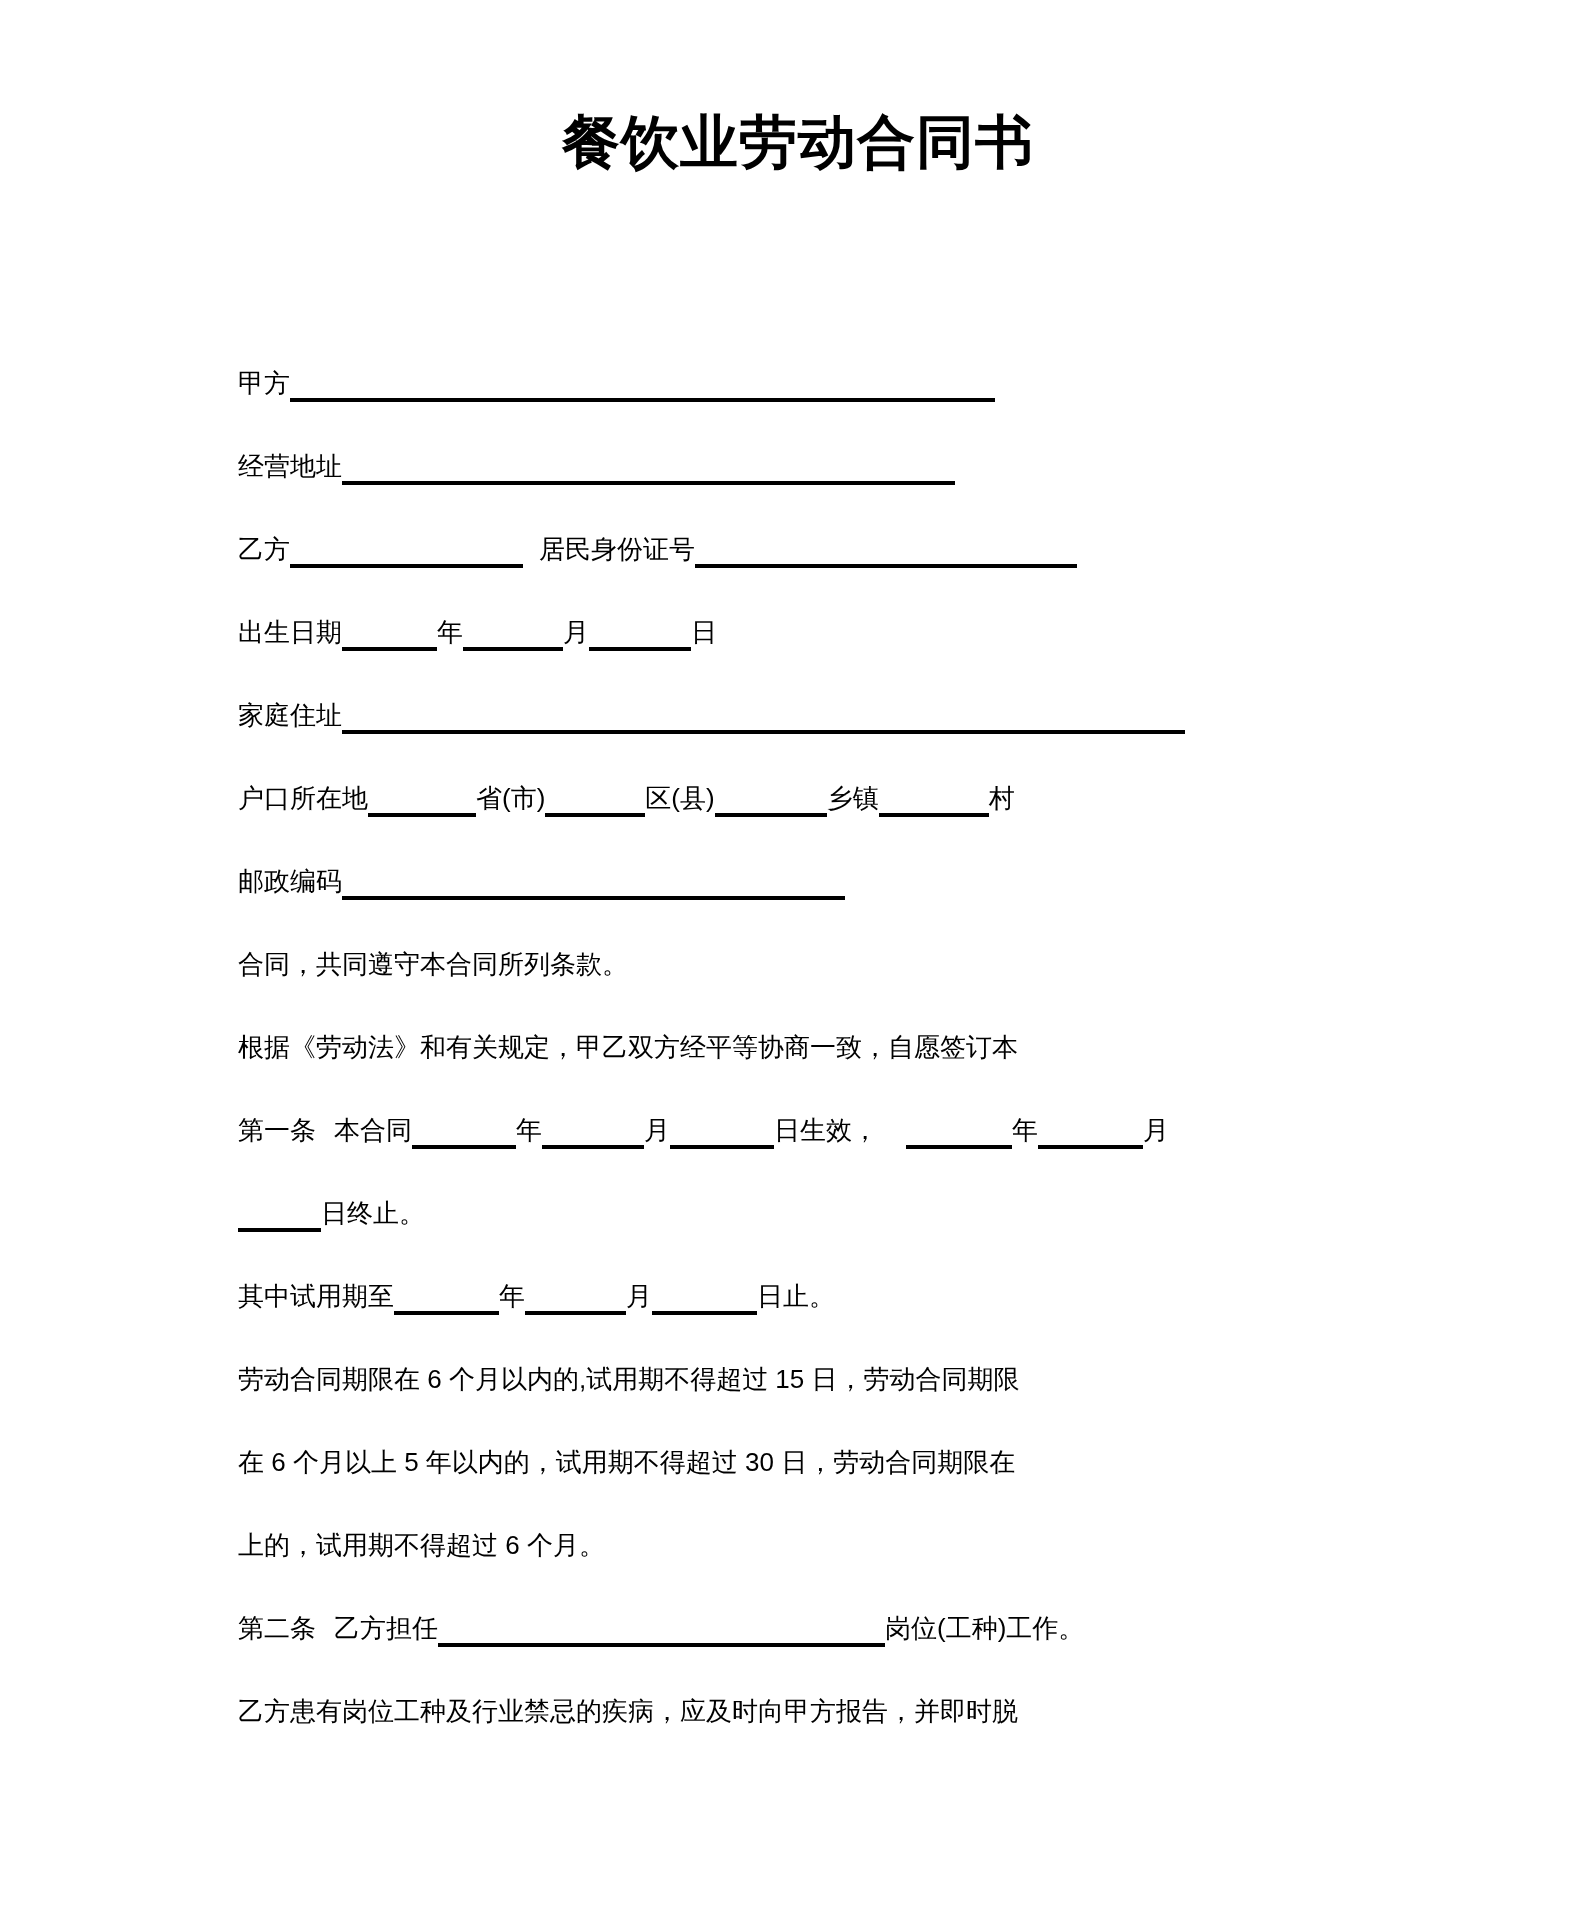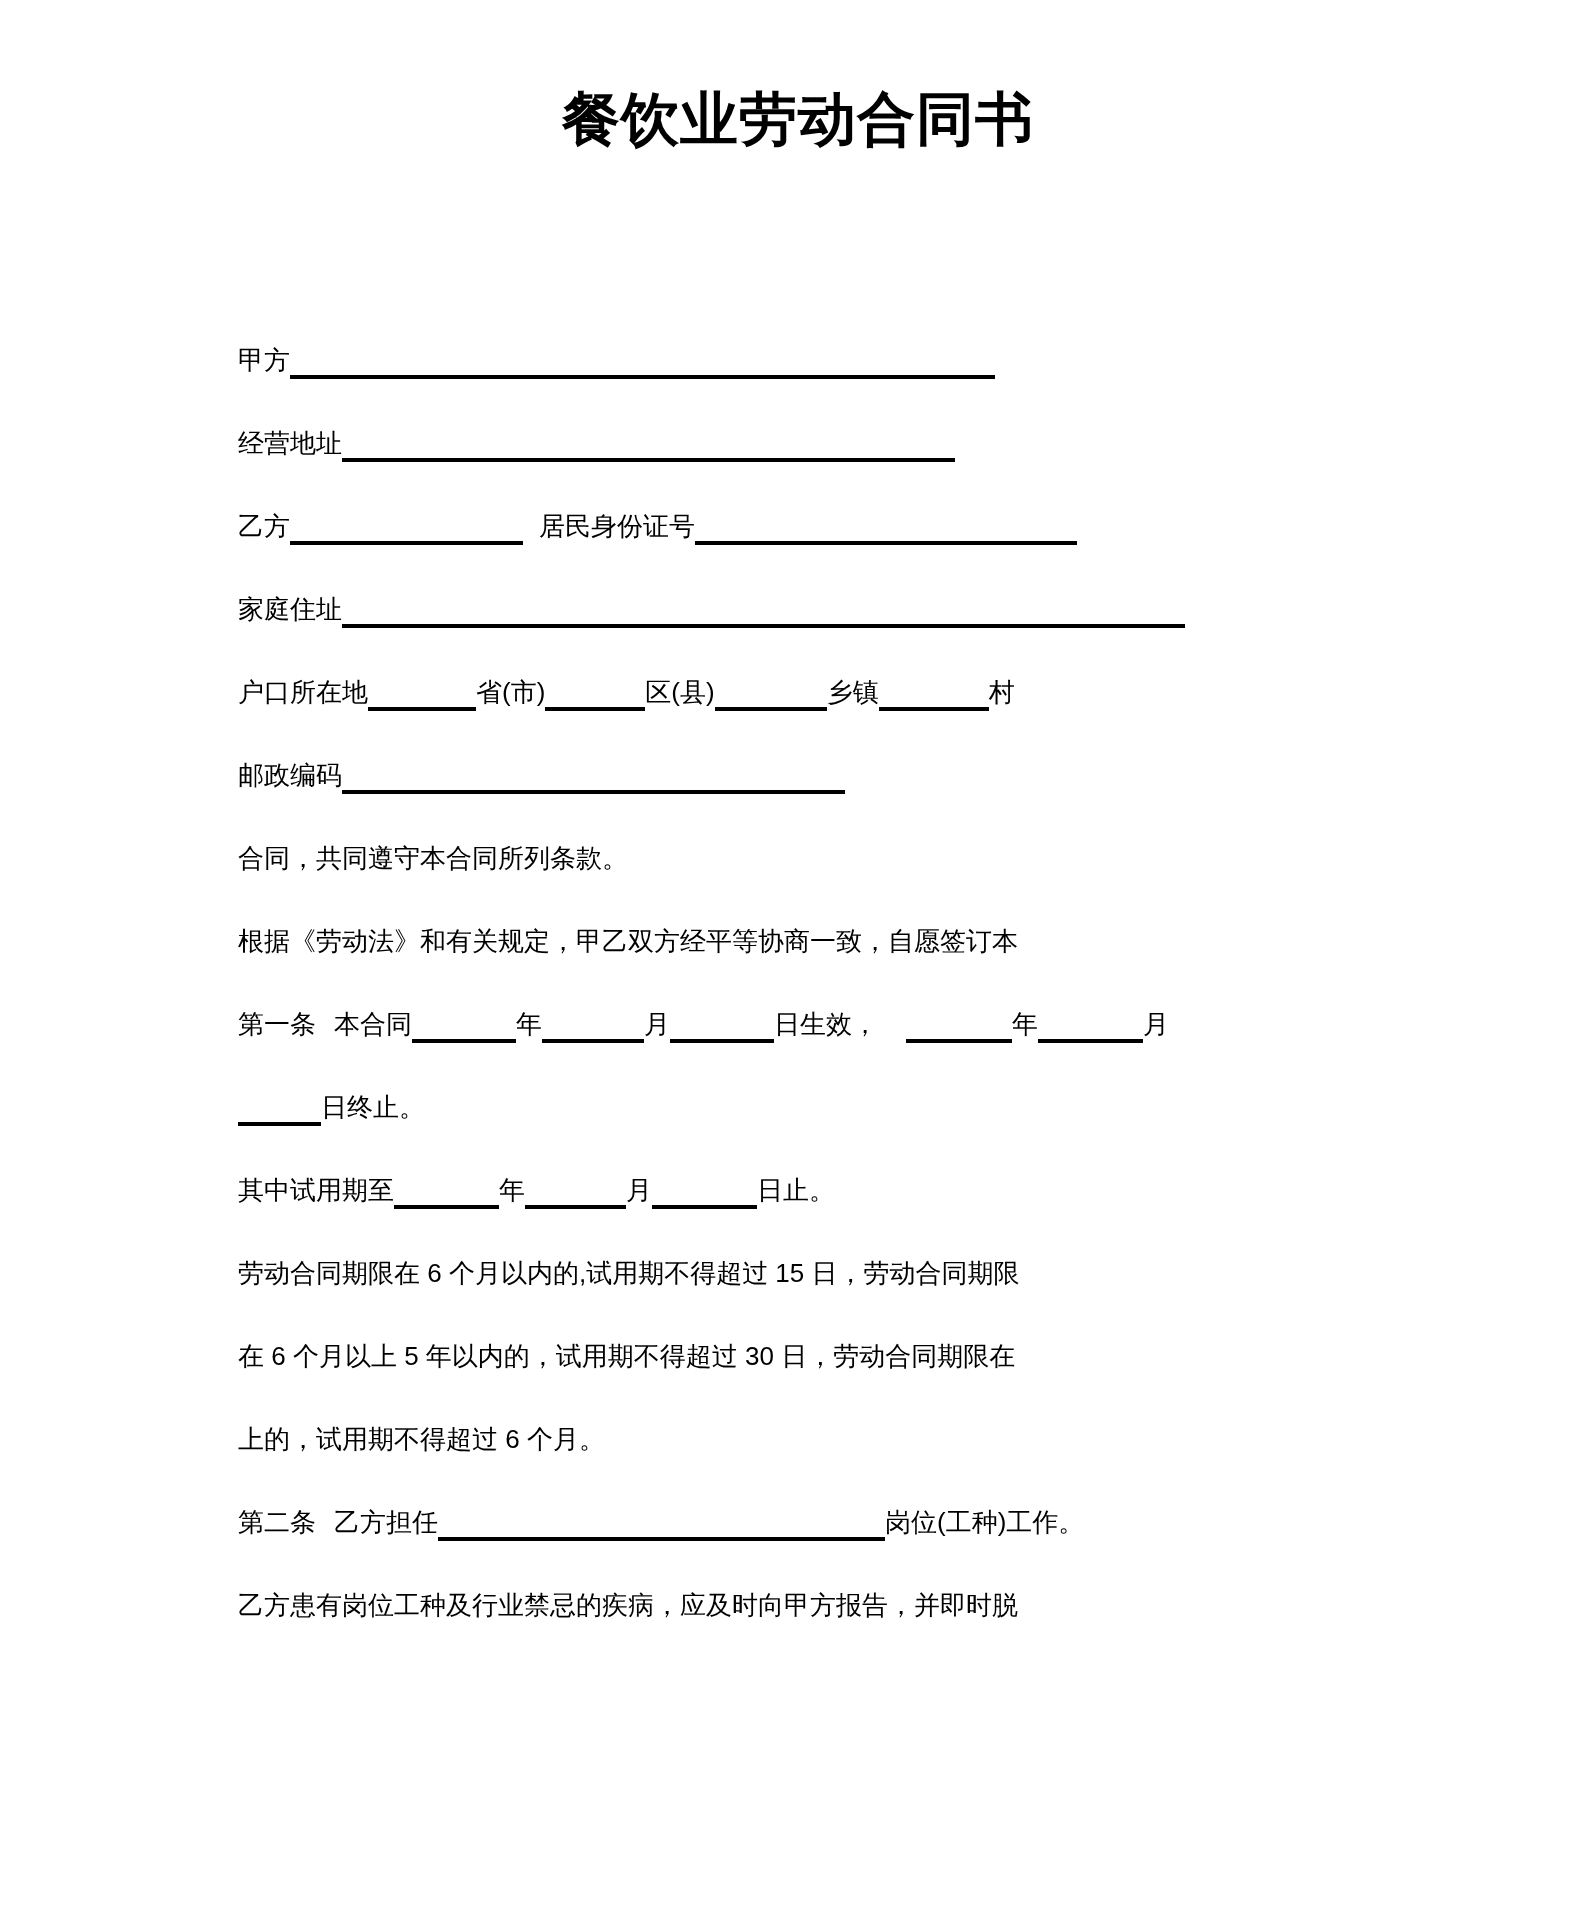--- a/index.html
+++ b/index.html
@@ -5,21 +5,21 @@
   html,body{margin:0;padding:0;}
   body{
     width:1587px;height:1918px;
     background:#ffffff;color:#000;
     font-family:"Liberation Sans","DejaVu Sans",sans-serif;
     overflow:hidden;
   }
   .page{
     box-sizing:border-box;
     width:1587px;height:1826px;
-    padding:72px 229px 0 238px;
+    padding:95px 229px 0 238px;
   }
   .title{
     font-family:"Liberation Serif","DejaVu Serif",serif;
     font-size:58px;
     font-weight:bold;
     line-height:95px;
     text-align:center;
     margin-bottom:152px;
     letter-spacing:1px;
   }
@@ -43,20 +43,21 @@
 </style>
 </head>
 <body>
 
 <div class="page">
   <div class="title">餐饮业劳动合同书</div>
   <div>
       <div class="line"><span class="t">甲方</span><span class="blank" style="width: 705px;"></span></div>
       <div class="line"><span class="t">经营地址</span><span class="blank" style="width: 613px;"></span></div>
       <div class="line"><span class="t">乙方</span><span class="blank" style="width: 233px;"></span><span class="gap" style="width: 16px;"></span><span class="t">居民身份证号</span><span class="blank" style="width: 382px;"></span></div>
+      <div class="line"><span class="t">出生日期</span><span class="blank" style="width: 95px;"></span><span class="t">年</span><span class="blank" style="width: 100px;"></span><span class="t">月</span><span class="blank" style="width: 102px;"></span><span class="t">日</span></div>
       <div class="line"><span class="t">家庭住址</span><span class="blank" style="width: 843px;"></span></div>
       <div class="line"><span class="t">户口所在地</span><span class="blank" style="width: 108px;"></span><span class="t">省(市)</span><span class="blank" style="width: 100px;"></span><span class="t">区(县)</span><span class="blank" style="width: 112px;"></span><span class="t">乡镇</span><span class="blank" style="width: 110px;"></span><span class="t">村</span></div>
       <div class="line"><span class="t">邮政编码</span><span class="blank" style="width: 503px;"></span></div>
       <div class="line"><span class="t">合同，共同遵守本合同所列条款。</span></div>
       <div class="line"><span class="t">根据《劳动法》和有关规定，甲乙双方经平等协商一致，自愿签订本</span></div>
       <div class="line"><span class="t">第一条</span><span class="gap" style="width: 18px;"></span><span class="t">本合同</span><span class="blank" style="width: 104px;"></span><span class="t">年</span><span class="blank" style="width: 102px;"></span><span class="t">月</span><span class="blank" style="width: 104px;"></span><span class="t">日生效，</span><span class="gap" style="width: 28px;"></span><span class="blank" style="width: 106px;"></span><span class="t">年</span><span class="blank" style="width: 105px;"></span><span class="t">月</span></div>
       <div class="line"><span class="blank" style="width: 83px;"></span><span class="t">日终止。</span></div>
       <div class="line"><span class="t">其中试用期至</span><span class="blank" style="width: 105px;"></span><span class="t">年</span><span class="blank" style="width: 101px;"></span><span class="t">月</span><span class="blank" style="width: 105px;"></span><span class="t">日止。</span></div>
       <div class="line"><span class="t">劳动合同期限在 6 个月以内的,试用期不得超过 15 日，劳动合同期限</span></div>
       <div class="line"><span class="t">在 6 个月以上 5 年以内的，试用期不得超过 30 日，劳动合同期限在</span></div>

